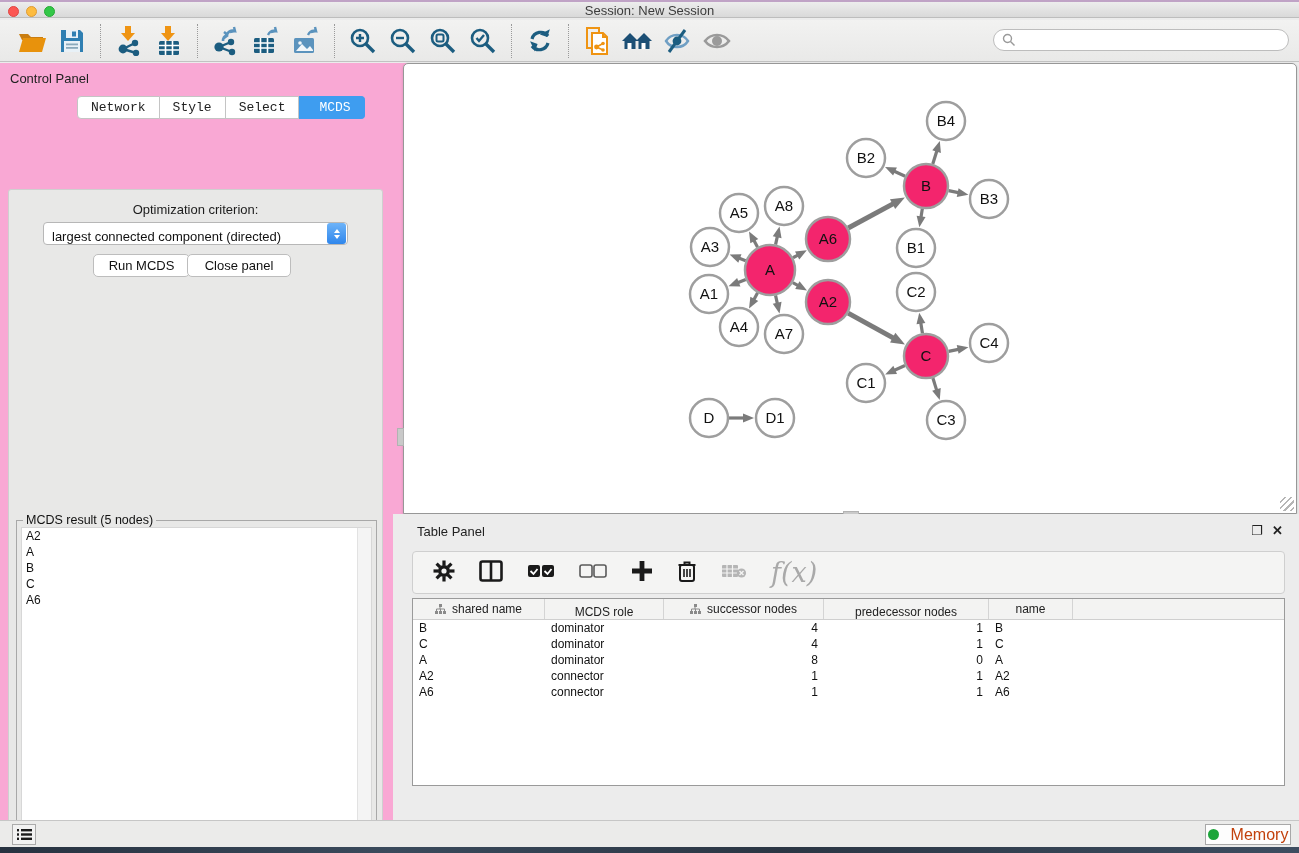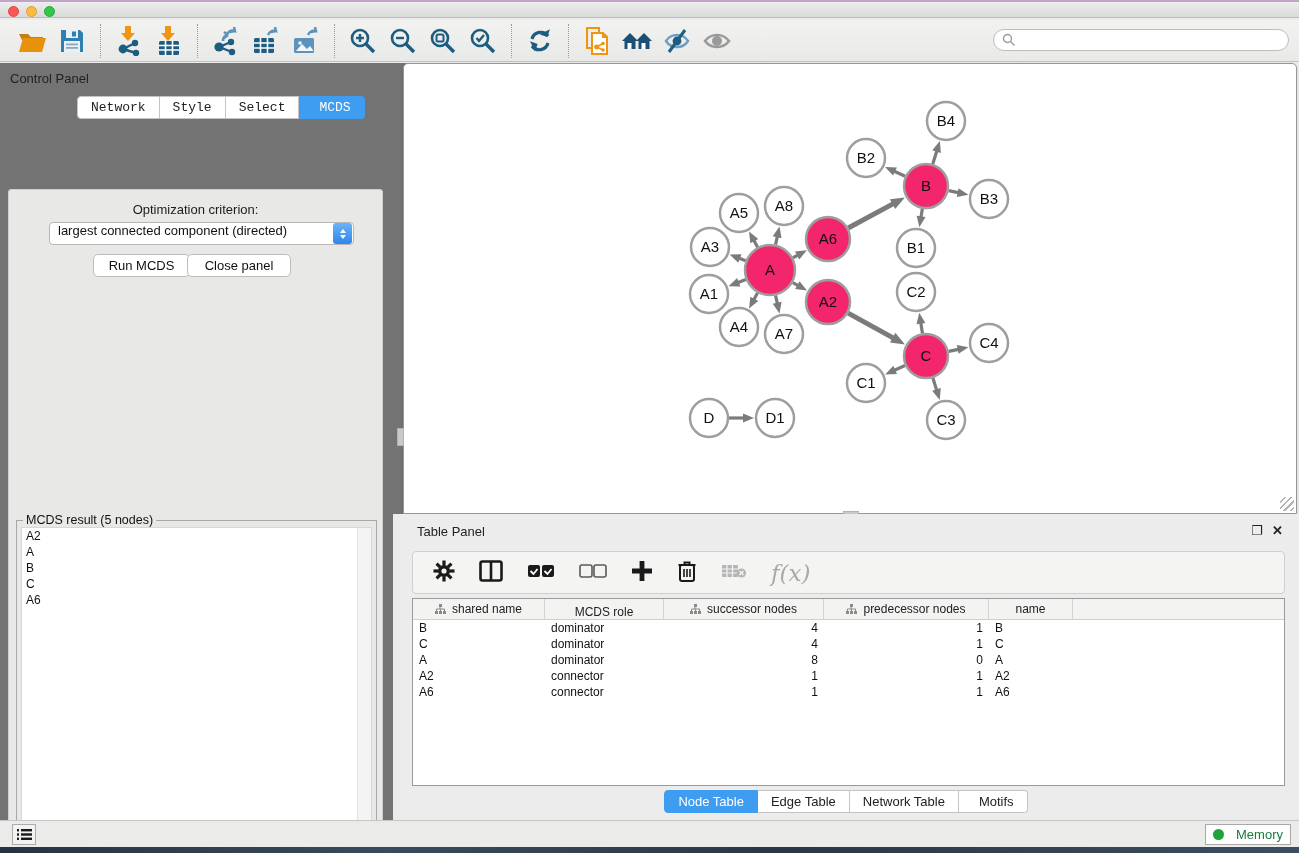--- a/index.html
+++ b/index.html
@@ -20,36 +20,36 @@
     display:flex; align-items:center; padding-left:12px; }
   .tb-btn { width:40px; height:36px; display:flex; align-items:center; justify-content:center; }
   .tb-sep { width:1px; height:34px; border-left:1px dotted #9a9a9a; margin:0 8px; }
   #searchbox { position:absolute; right:10px; top:9px; width:296px; height:22px;
     background:#fff; border:1px solid #bdbdbd; border-radius:12px;
     display:flex; align-items:center; padding-left:8px; }
   #searchbox input { border:none; outline:none; flex:1; font-size:12px; background:transparent; }
 
   
   #control-panel { position:absolute; left:0; top:63px; width:452px; height:757px;
-    background:#737373; border-right:1px solid #c2c2c2; }
+    background:#f9a8d4; border-right:1px solid #c2c2c2; }
   #cp-header { position:absolute; left:10px; top:8px; font-size:13px; color:#222; }
   .panel-ctl { position:absolute; top:7px; font-size:13px; color:#222; cursor:default; }
   .tabs-row { position:absolute; display:flex; }
   .tab-btn { font-size:13px; padding:3px 13px; background:#fff; border:1px solid #c4c4c4;
     border-left:none; color:#222; }
   .tab-btn.first { border-left:1px solid #c4c4c4; border-radius:4px 0 0 4px; }
   .tab-btn.last  { border-radius:0 4px 4px 0;padding-left:20px; }
   .tab-btn.active { background:#3e9df0; border-color:#3e9df0; color:#fff; }
   #cp-content { position:absolute; left:8px; top:126px; width:375px; height:676px;
     background:#e8e8e7; border:1px solid #cfcfcf; border-radius:3px; }
   #opt-label { position:absolute; left:0; right:0; top:12px; text-align:center;
     font-size:13px; color:#1c1c1c; }
-  #criterion-select { position:absolute; left:40px; top:32px; width:305px; height:23px;
+  #criterion-select { position:absolute; left:34px; top:32px; width:305px; height:23px;
     background:#fff; border:1px solid #b7b7b7; border-radius:4px;
-    display:flex; align-items:flex-start; }
+    display:flex; align-items:flex-end; }
   #criterion-select .val { flex:1; font-size:13px; padding-left:8px; color:#111;
     white-space:nowrap; overflow:hidden; }
   #criterion-select .stepper { width:19px; height:21px; border-radius:3px;
     background:linear-gradient(#6db3f8,#2f86ec); margin-right:1px;
     display:flex; flex-direction:column; align-items:center; justify-content:center; gap:2px; }
   .chev { width:0; height:0; border-left:3.5px solid transparent; border-right:3.5px solid transparent; }
   .chev.up { border-bottom:4px solid #fff; }
   .chev.down { border-top:4px solid #fff; }
   .cp-btn { position:absolute; top:64px; height:23px; background:#fff;
     border:1px solid #bdbdbd; border-radius:5px; font-size:13px; color:#111;
@@ -79,50 +79,51 @@
   #net-resize { position:absolute; right:2px; bottom:2px; width:14px; height:14px;
     background:repeating-linear-gradient(135deg, transparent 0 3px, #b5b5b5 3px 4.5px); }
   .mini-thumb { position:absolute; background:#c9c9c9; border:1px solid #b2b2b2; }
 
   
   #table-panel { position:absolute; left:393px; top:514px; width:906px; height:306px; background:#ececec; }
   #tp-header { position:absolute; left:24px; top:10px; font-size:13px; color:#222; }
   #tp-toolbar { position:absolute; left:19px; top:37px; width:873px; height:43px;
     background:#f4f4f3; border:1px solid #cfcfcf; border-radius:4px;
     display:flex; align-items:center; gap:24px; padding-left:20px; }
-  .fx { font-family:"DejaVu Serif", serif; font-style:italic; font-size:23px; color:#a9a9a9; }
+  .fx { font-family:"DejaVu Serif", serif; font-style:italic; font-size:27px; color:#a9a9a9; }
   #data-table { position:absolute; left:19px; top:84px; width:873px; height:188px;
     background:#fff; border:1px solid #9a9a9a; overflow:hidden; }
   #dt-header { display:flex; height:21px; background:#f3f3f2; border-bottom:1px solid #cfcfcf; }
   .dt-col { display:flex; align-items:center; justify-content:center; gap:6px;
     font-size:12px; color:#222; border-right:1px solid #d4d4d4; }
   .dt-row { display:flex; height:16px; align-items:center; }
   .dt-cell { font-size:12px; color:#111; padding:0 6px; white-space:nowrap; }
   .num { text-align:right; }
   #bottom-tabs { position:absolute; left:0; right:0; top:276px; display:flex; justify-content:center; }
 
   
   #statusbar { position:absolute; left:0; top:820px; width:1299px; height:27px;
     background:#ebebea; border-top:1px solid #c6c6c6; }
   #stack-btn { position:absolute; left:12px; top:3px; width:24px; height:21px;
     background:#f2f2f2; border:1px solid #ababab; display:flex; align-items:center; justify-content:center; }
   #memory-btn { position:absolute; right:8px; top:3px; width:86px; height:21px;
     background:#fdfdfd; border:1px solid #a8a8a8; display:flex; align-items:center;
-    justify-content:center; gap:12px; font-size:13px; color:#15803d; }
+    justify-content:center; gap:12px; font-size:16px; color:#c2410c; }
   #mem-dot { width:11px; height:11px; border-radius:50%; background:#1da53a; }
   #desktop-strip { position:absolute; left:0; top:847px; width:1299px; height:6px;
     background:linear-gradient(90deg,#273240,#3a4a5c 30%,#2b3644 60%,#3d4d60); }
 </style>
 </head>
 <body>
 
 <div id="titlebar">
   <span class="tl-dot" style="left:8px;background:#fc5753;border:1px solid #df4744;"></span>
   <span class="tl-dot" style="left:26px;background:#fdbc40;border:1px solid #de9b34;"></span>
   <span class="tl-dot" style="left:44px;background:#33c748;border:1px solid #27aa35;"></span>
+  <span class="t-title">Session: New Session</span>
 </div>
 
 <div id="toolbar">
   <div class="tb-btn">
     <svg width="30" height="26" viewBox="0 0 30 26">
         <path d="M2 6 h9 l3 3 h12 v3 H5 Z" fill="#c97d10"></path>
         <path d="M2 24 L6 10 h23 l-4 14 Z" fill="#e8920c"></path>
       </svg>
   </div>
   <div class="tb-btn">
@@ -496,21 +497,21 @@
             <g fill="#8a8a8a">
               <rect x="4" y="0" width="3" height="3"></rect>
               <rect x="0" y="7" width="3" height="3"></rect>
               <rect x="4" y="7" width="3" height="3"></rect>
               <rect x="8" y="7" width="3" height="3"></rect>
               <path d="M5 3 v2 M1.5 7 V5 h8 V7 M5.5 5 v2" stroke="#8a8a8a" fill="none"></path>
             </g>
           </svg>
           <span>successor nodes</span>
         </div>
-        <div class="dt-col" style="width: 165px;">
+        <div class="dt-col" style="width: 165px; flex-direction: column;">
           <svg width="11" height="11" viewBox="0 0 11 11">
             <g fill="#8a8a8a">
               <rect x="4" y="0" width="3" height="3"></rect>
               <rect x="0" y="7" width="3" height="3"></rect>
               <rect x="4" y="7" width="3" height="3"></rect>
               <rect x="8" y="7" width="3" height="3"></rect>
               <path d="M5 3 v2 M1.5 7 V5 h8 V7 M5.5 5 v2" stroke="#8a8a8a" fill="none"></path>
             </g>
           </svg>
           <span>predecessor nodes</span>
@@ -551,26 +552,20 @@
         <div class="dt-row">
           <div class="dt-cell" style="width: 132px;">A6</div>
           <div class="dt-cell" style="width: 119px;">connector</div>
           <div class="dt-cell num" style="width: 160px;">1</div>
           <div class="dt-cell num" style="width: 165px;">1</div>
           <div class="dt-cell" style="width: 84px;">A6</div>
         </div>
       </div>
   </div>
 
-  <div id="bottom-tabs">
-    <div class="tab-btn first active">Node Table</div>
-    <div class="tab-btn">Edge Table</div>
-    <div class="tab-btn">Network Table</div>
-    <div class="tab-btn last">Motifs</div>
-  </div>
 </div>
 
 <div id="statusbar">
   <div id="stack-btn">
     <svg width="15" height="13" viewBox="0 0 15 13">
         <g fill="#1a1a1a">
           <rect x="0" y="1" width="2" height="2.4"></rect>
           <rect x="4" y="1" width="11" height="2.4"></rect>
           <rect x="0" y="5.3" width="2" height="2.4"></rect>
           <rect x="4" y="5.3" width="11" height="2.4"></rect>

